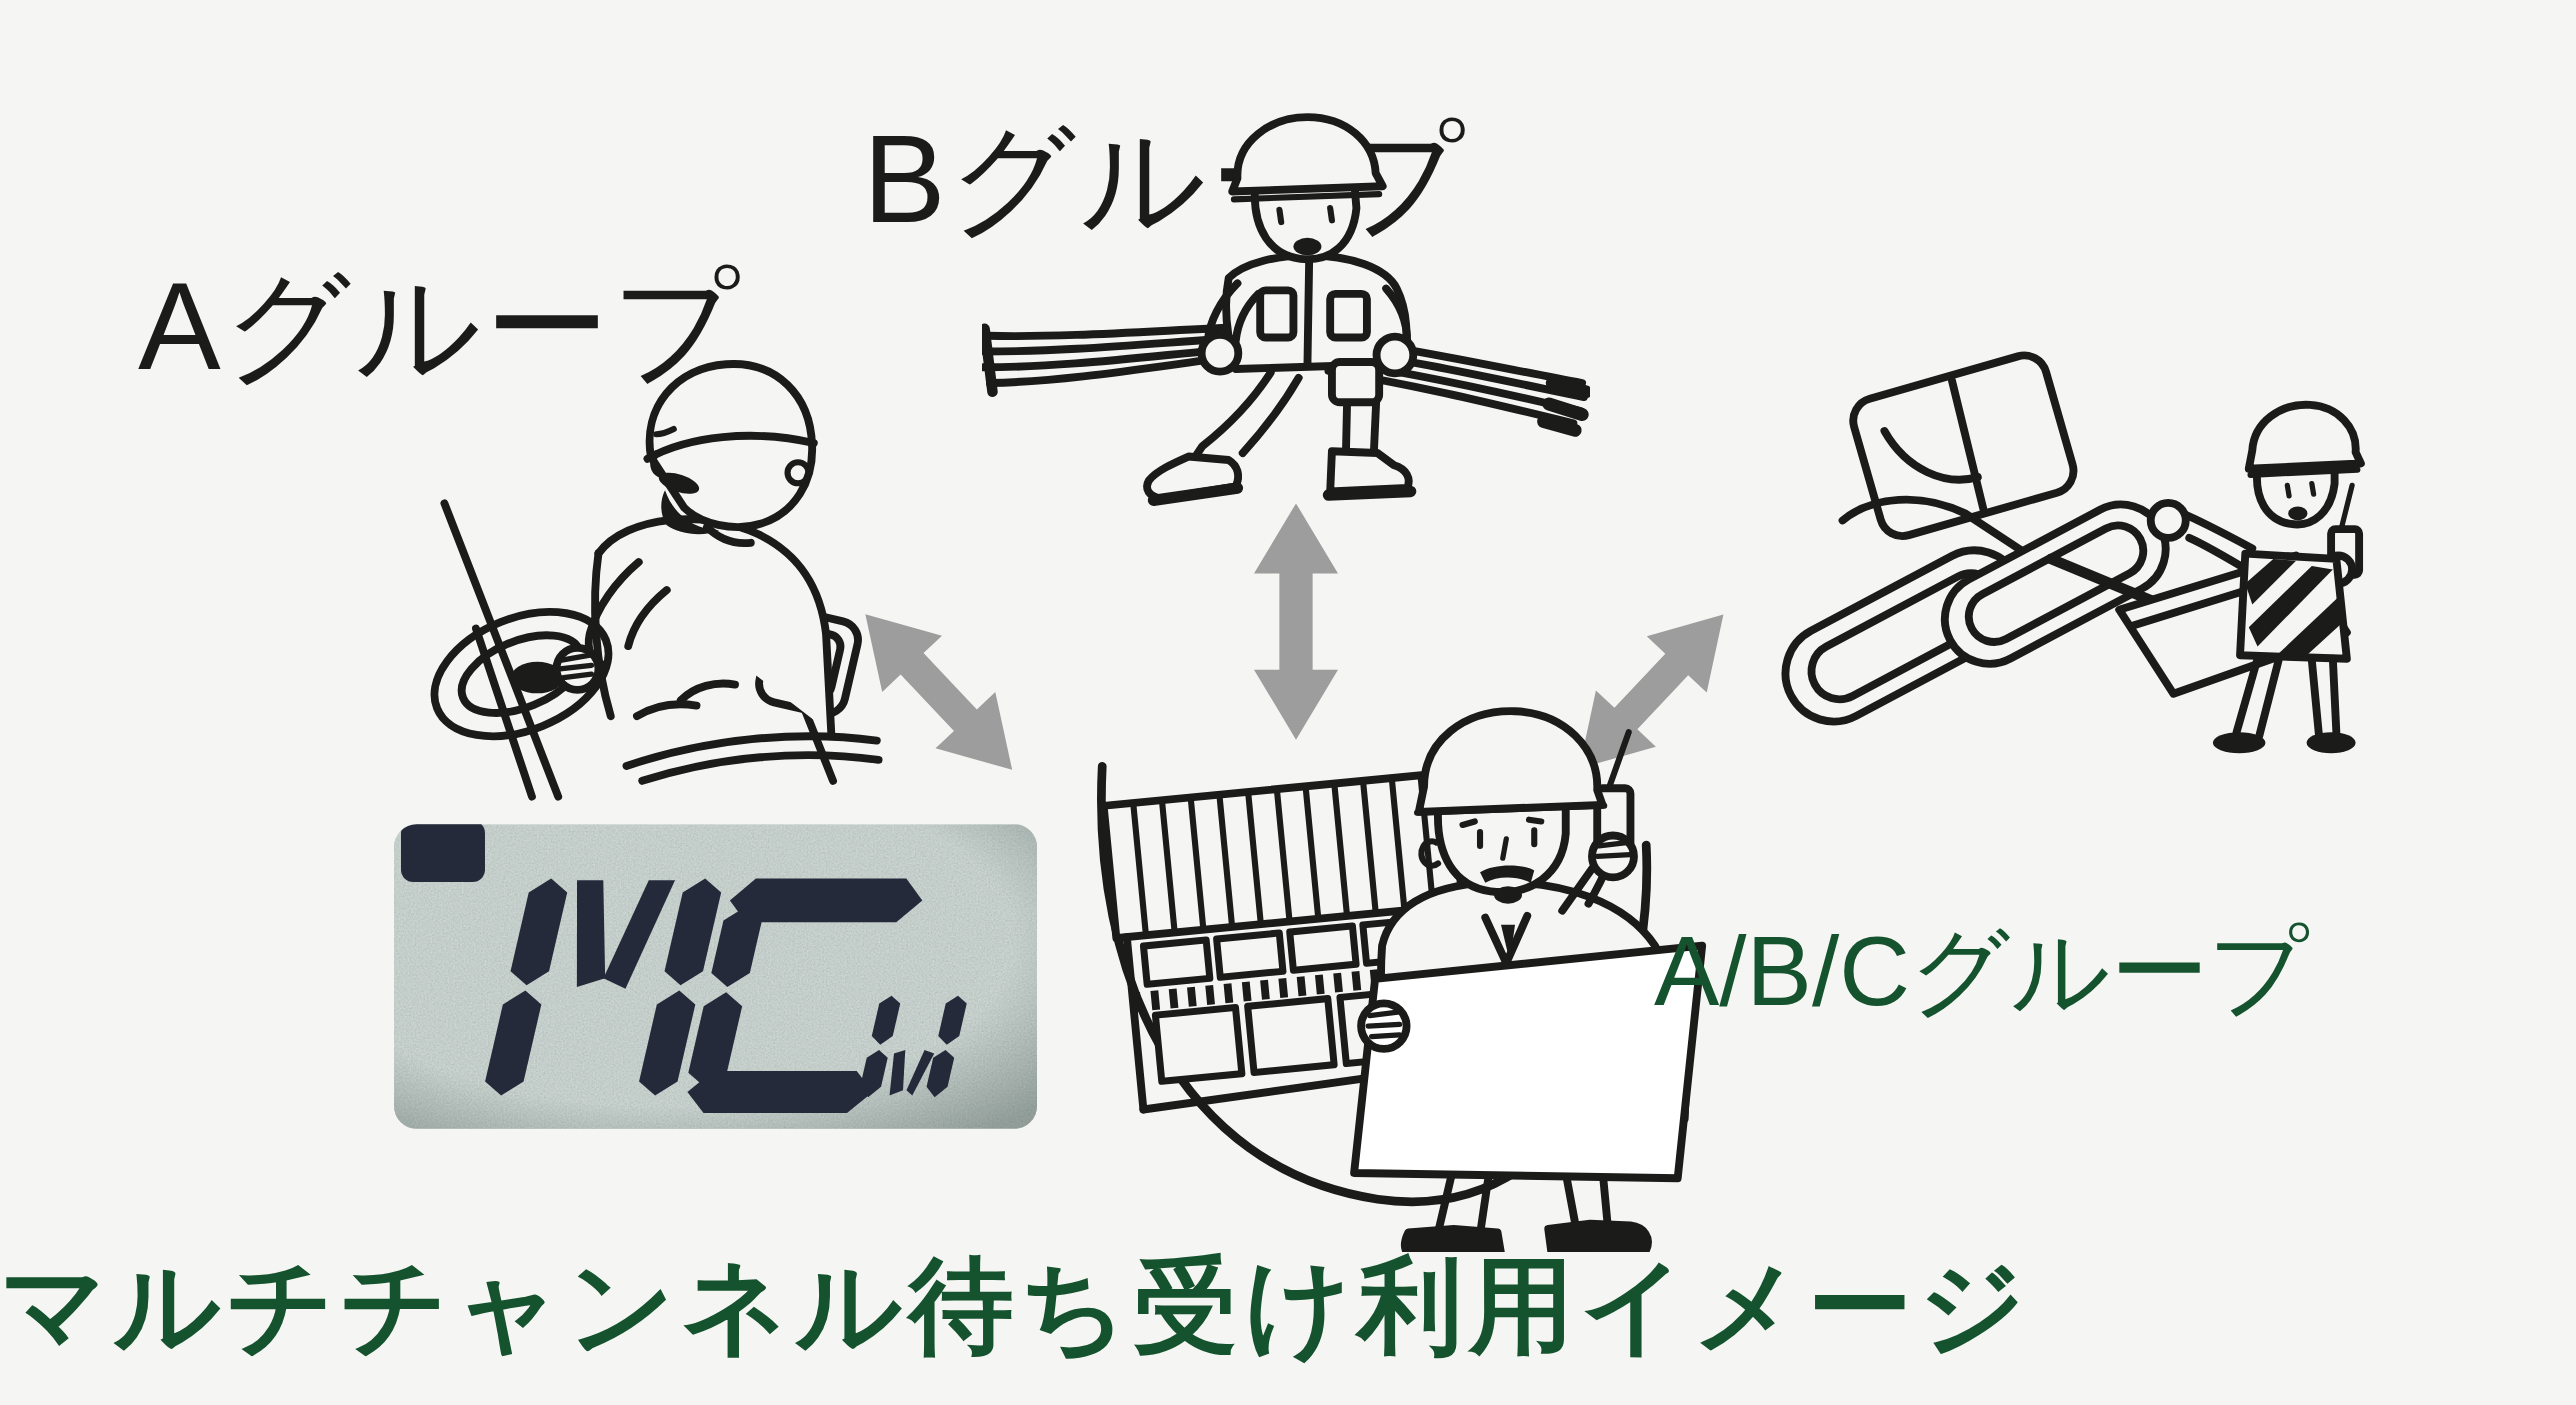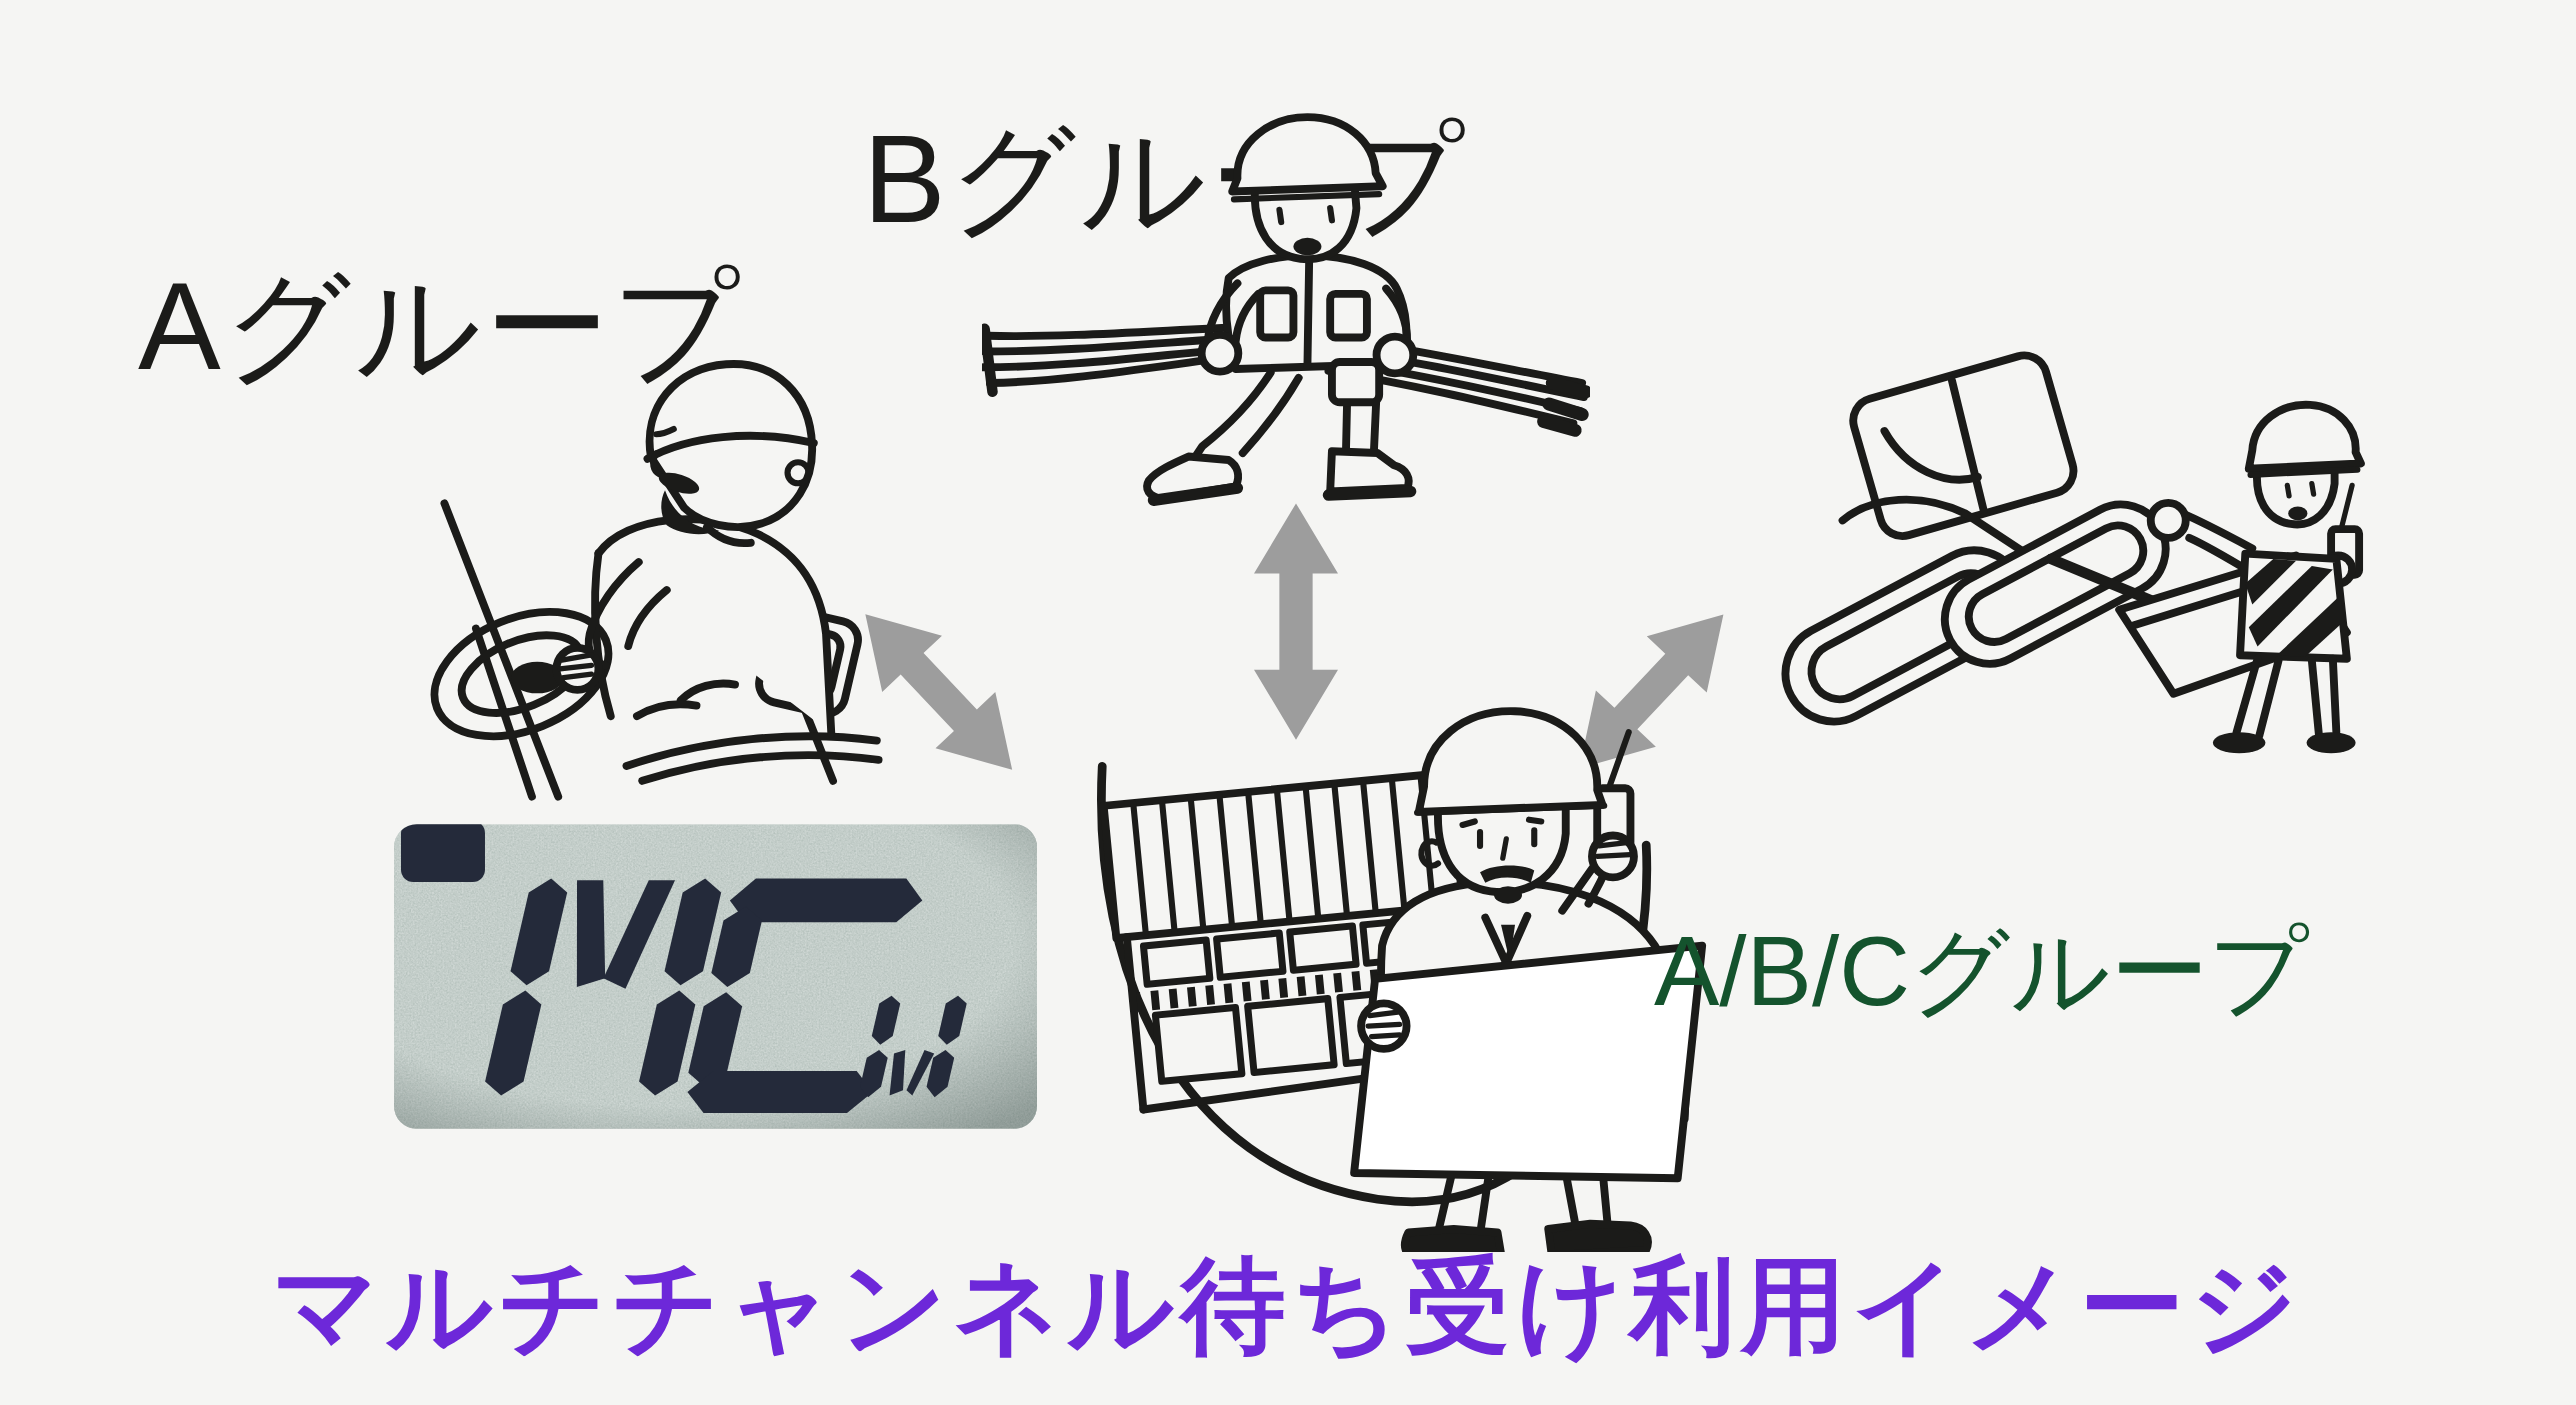--- a/index.html
+++ b/index.html
@@ -1,20 +1,20 @@
 <!DOCTYPE html>
 <html style="font-size:14px"><head>
 <meta charset="utf-8">
 <style>
   html,body{margin:0;padding:0;}
   body{font-family:"Liberation Sans",sans-serif;}
   .stage{position:relative;width:2576px;height:1405px;background:#f5f5f3;overflow:hidden;}
   .group-label{position:absolute;font-size:124px;color:#1b1b19;letter-spacing:3.5px;white-space:nowrap;}
   .note{position:absolute;left:1654px;top:877px;font-size:98px;line-height:109px;color:#14532d;white-space:nowrap;margin-top:40px;}
-  .caption{position:absolute;left:0;right:0;top:1237px;text-align:center;font-size:105px;font-weight:700;letter-spacing:6.1px;color:#6d28d9;white-space:nowrap;}
+  .caption{position:absolute;left:0;right:0;top:1237px;font-size:105px;font-weight:700;letter-spacing:6.1px;color:#14532d;white-space:nowrap;}
   .ill{position:absolute;}
   .lcd{position:absolute;left:394px;top:824px;width:643px;height:305px;border-radius:23px;
        box-shadow:inset -7px -8.7px 19px rgba(20,40,36,.28), inset 5.3px 5.3px 12.3px rgba(255,255,255,.25);}
   svg{display:block;}
 </style>
 </head>
 <body>
 
 <div class="stage">
 

